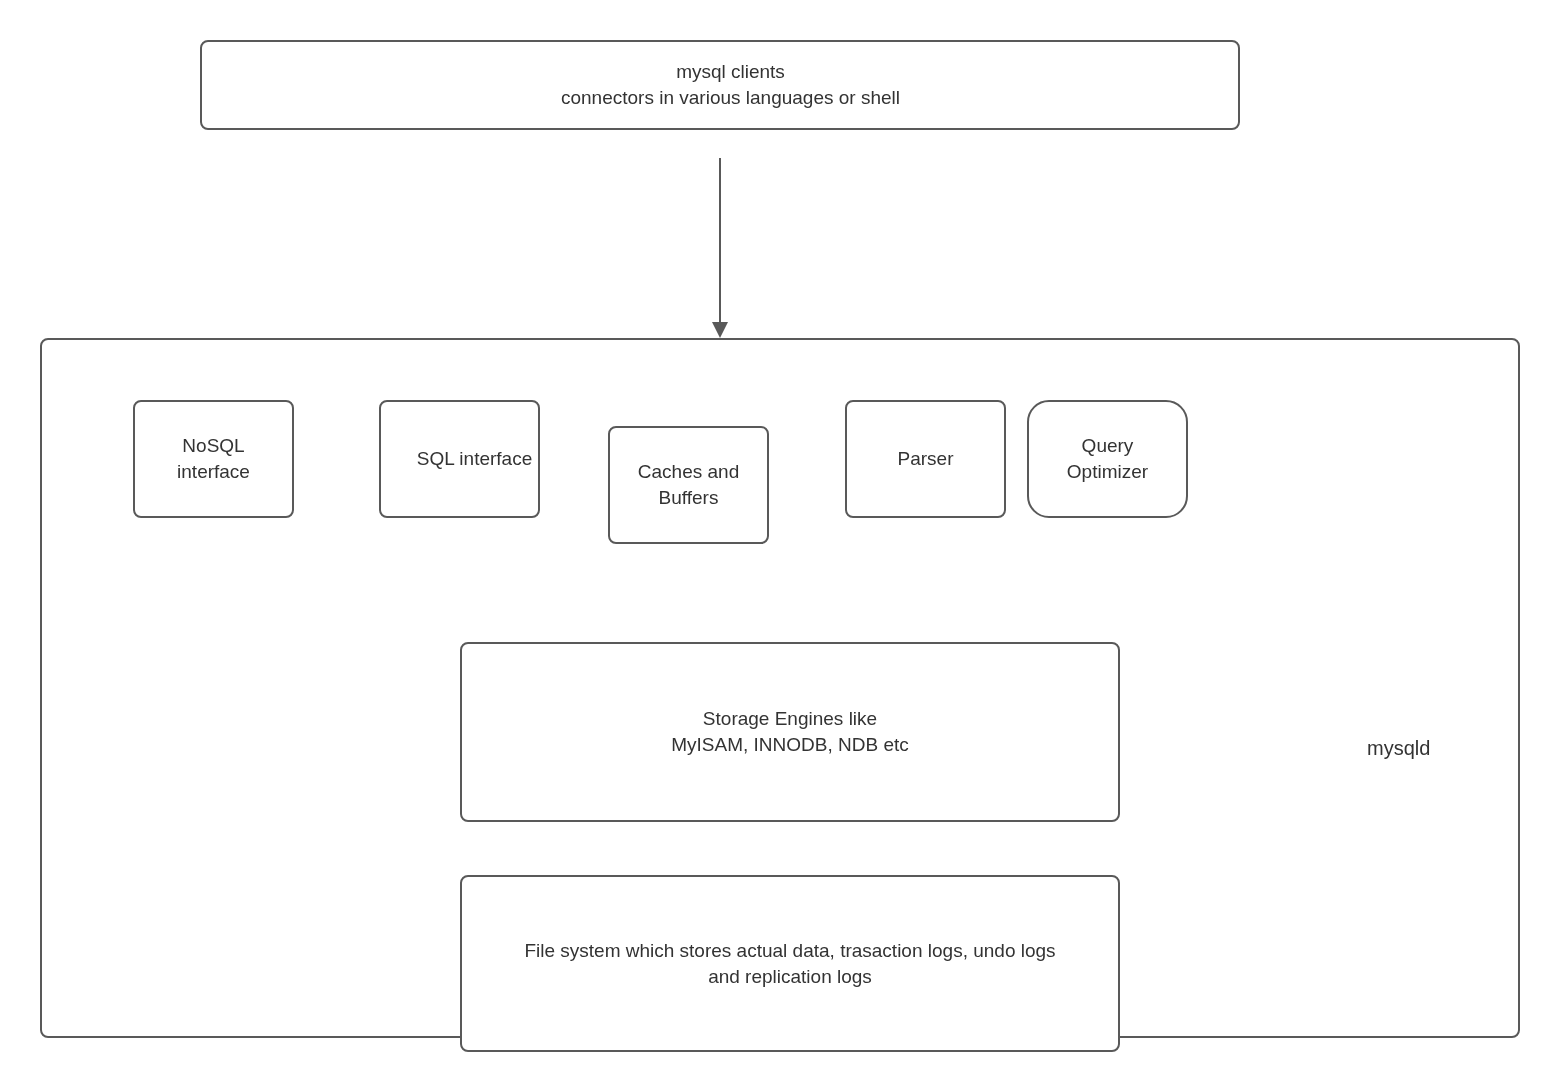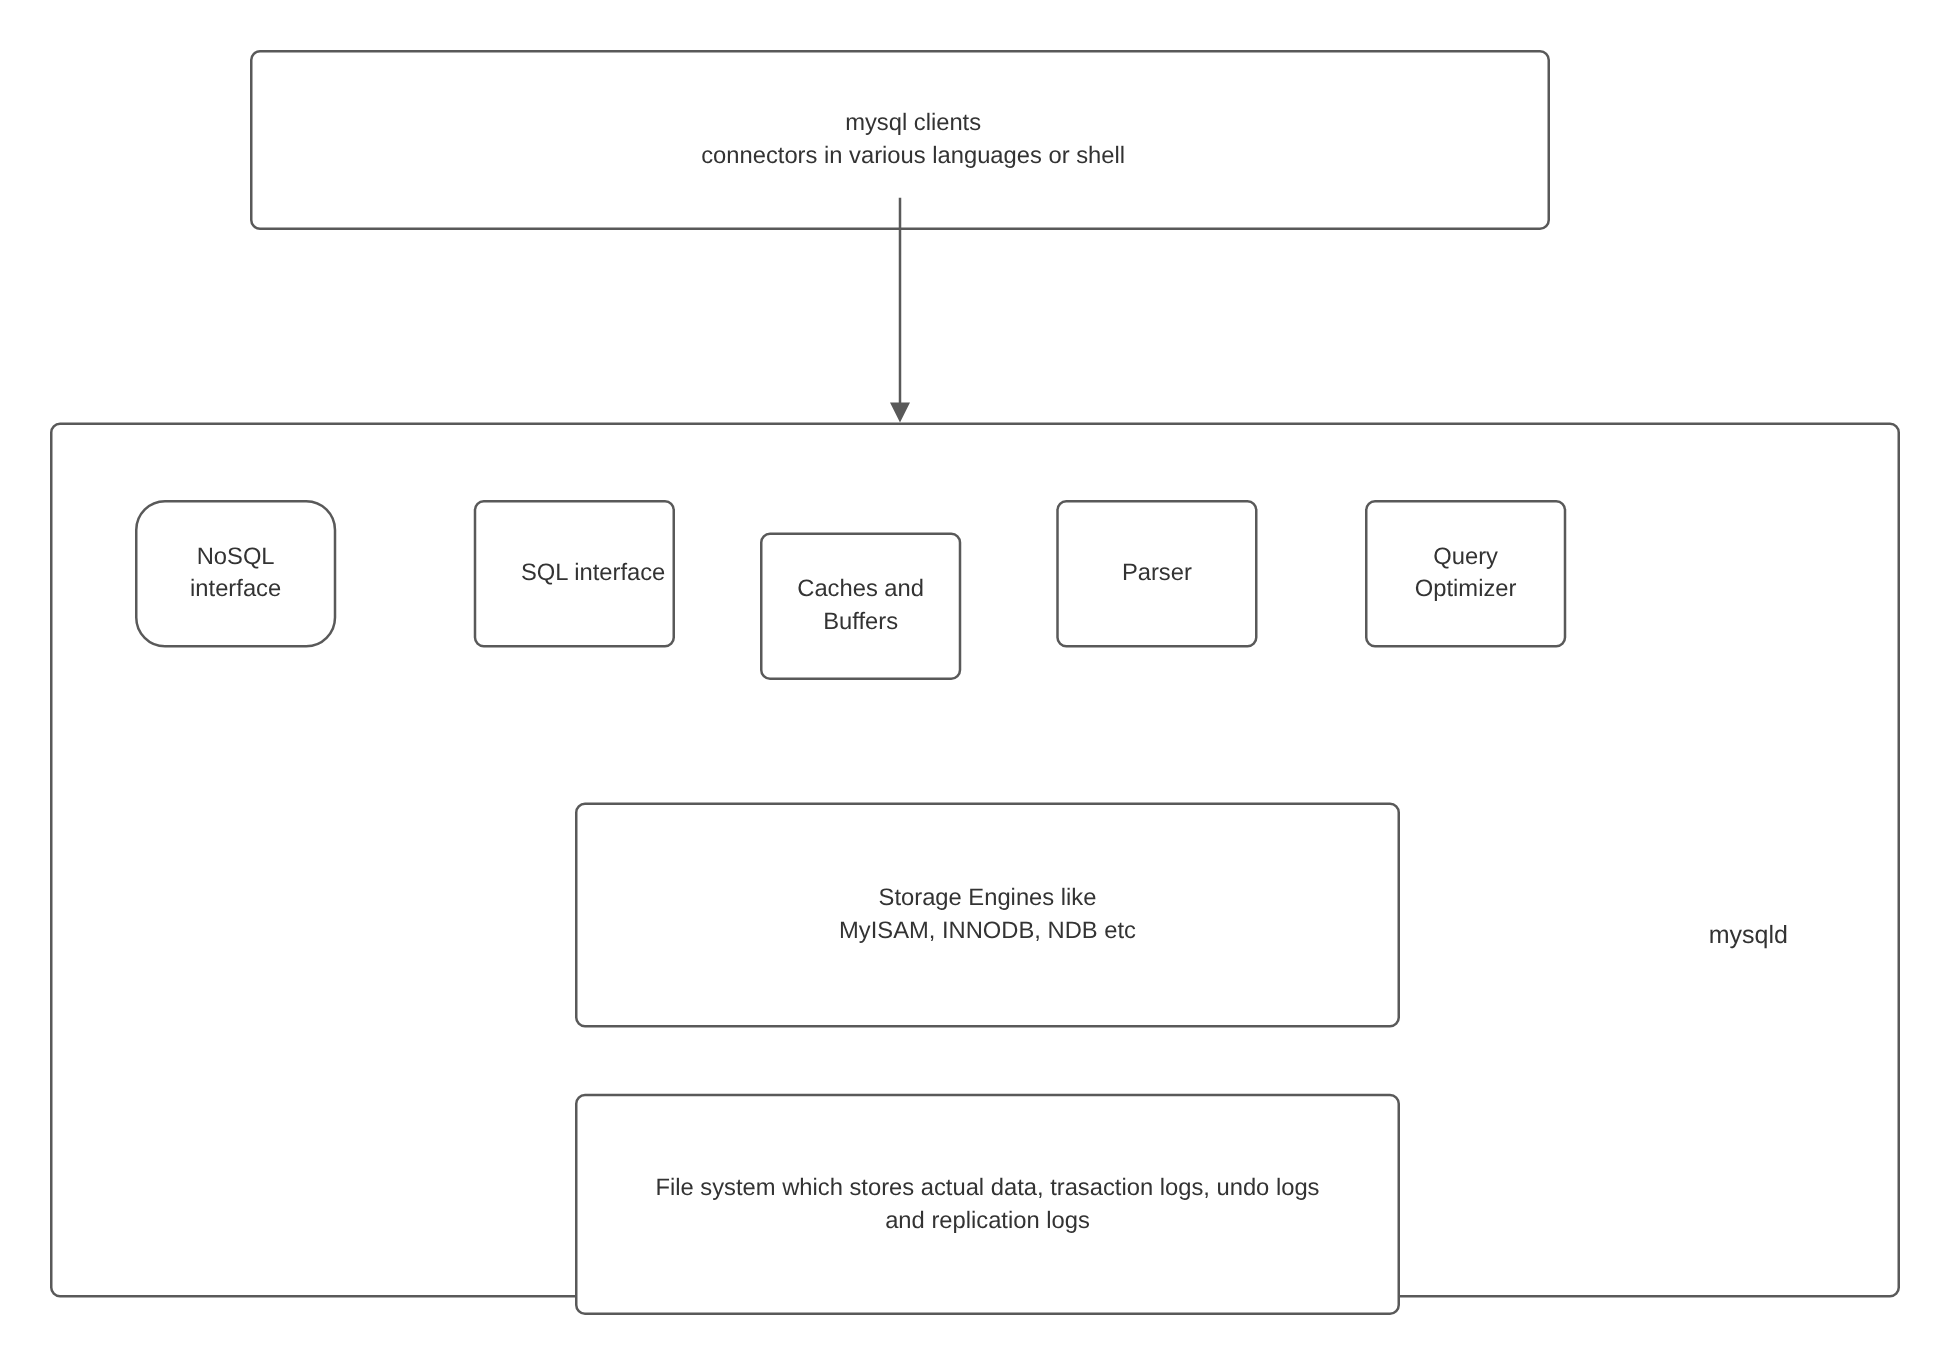--- a/index.html
+++ b/index.html
@@ -31,36 +31,36 @@
     align-items: center;
     justify-content: center;
     text-align: center;
   }
   .box .label {
     white-space: pre-line;
     font-size: 19px;
     line-height: 26px;
     color: var(--text-color);
   }
-  .clients-box   { left: 200px; top: 40px;  width: 1040px; height: 144px; padding-left: 21px; }
+  .clients-box   { left: 200px; top: 40px;  width: 1040px; height: 90px; padding-left: 21px; }
   .mysqld-box    { left: 40px;  top: 338px; width: 1480px; height: 700px; display: block; }
   .mysqld-label  {
     position: absolute;
     left: 1325px;
     top: 396px;
     font-size: 20px;
     line-height: 24px;
     color: var(--text-color);
   }
   .comp-box      { top: 400px; width: 161px; height: 118px; }
-  .comp-nosql    { left: 108px; border-radius: 24px; }
+  .comp-nosql    { left: 133px; }
   .comp-sql      { left: 379px; padding-left: 30px; }
   .comp-caches   { left: 608px; margin-top: 26px; }
   .comp-parser   { left: 845px; text-align: center; }
-  .comp-query    { left: 1092px; }
+  .comp-query    { left: 1027px; border-radius: 22px; }
   .storage-box   { left: 460px; top: 620px; width: 660px; height: 180px; margin-top: 22px; }
   .filesystem-box{ left: 460px; top: 840px; width: 660px; height: 177px; margin-top: 35px; }
   .arrow-svg {
     position: absolute;
     left: 700px;
     top: 158px;
     width: 40px;
     height: 182px;
   }
   .arrow-svg line    { stroke: var(--border-color); stroke-width: 2; }

